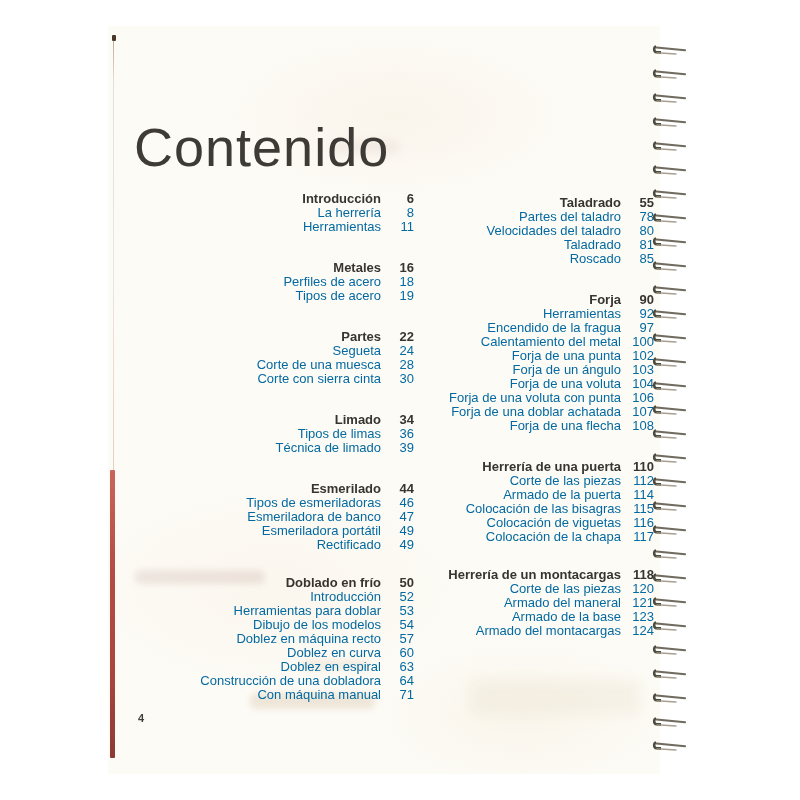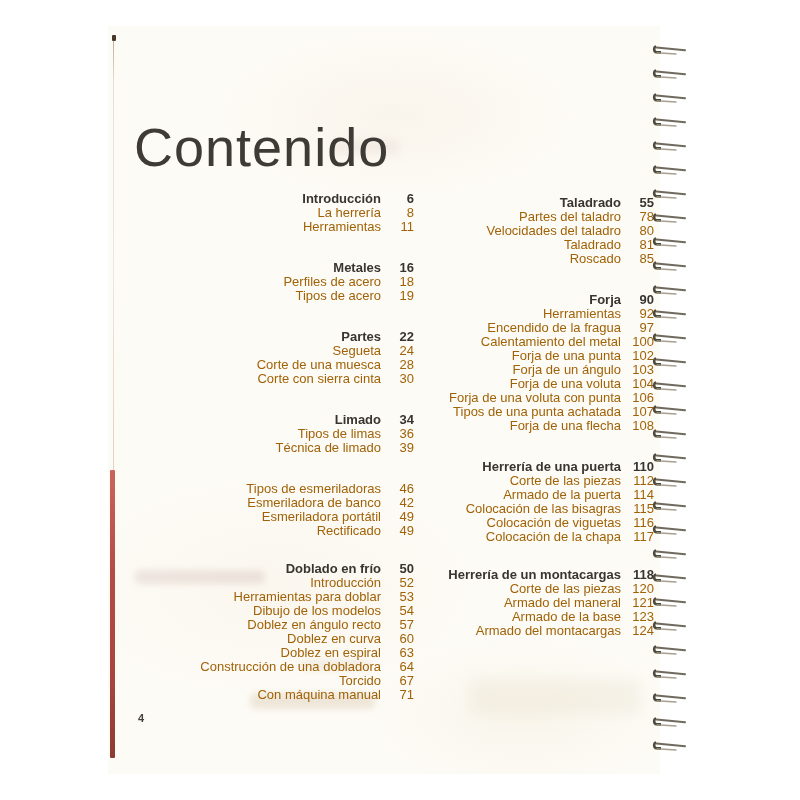--- a/index.html
+++ b/index.html
@@ -37,21 +37,21 @@
   }
   
   .col{position:absolute;}
   .col1{left:164px;top:192px;width:250px;}
   .col2{left:408px;top:196px;width:246px;}
   .sec{margin-top:27px;}
   .sec.large{margin-top:24px;}
   .col .sec:first-child{margin-top:0;}
   .row{
     display:flex;justify-content:flex-end;align-items:baseline;
-    height:14px;line-height:14px;font-size:13px;color:#a16207;
+    height:14px;line-height:14px;font-size:13px;color:#0369a1;
     white-space:nowrap;
   }
   .row .lbl{text-align:right;overflow:visible;}
   .row .num{width:26px;text-align:right;margin-left:7px;}
   .row.head{font-weight:700;color:#38342f;}
   
   .pagenum{
     position:absolute;left:138px;top:712px;
     font-size:11px;font-weight:700;color:#44403c;
   }
@@ -141,27 +141,31 @@
       <div class="row">
         <span class="lbl">Tipos de limas</span>
         <span class="num">36</span>
       </div>
       <div class="row">
         <span class="lbl">Técnica de limado</span>
         <span class="num">39</span>
       </div>
     </div>
     <div class="sec">
+      <div class="row head">
+        <span class="lbl">Esmerilado</span>
+        <span class="num">44</span>
+      </div>
       <div class="row">
         <span class="lbl">Tipos de esmeriladoras</span>
         <span class="num">46</span>
       </div>
       <div class="row">
         <span class="lbl">Esmeriladora de banco</span>
-        <span class="num">42</span>
+        <span class="num">47</span>
       </div>
       <div class="row">
         <span class="lbl">Esmeriladora portátil</span>
         <span class="num">49</span>
       </div>
       <div class="row">
         <span class="lbl">Rectificado</span>
         <span class="num">49</span>
       </div>
     </div>
@@ -176,40 +180,36 @@
       </div>
       <div class="row">
         <span class="lbl">Herramientas para doblar</span>
         <span class="num">53</span>
       </div>
       <div class="row">
         <span class="lbl">Dibujo de los modelos</span>
         <span class="num">54</span>
       </div>
       <div class="row">
-        <span class="lbl">Doblez en ángulo recto</span>
+        <span class="lbl">Doblez en máquina recto</span>
         <span class="num">57</span>
       </div>
       <div class="row">
         <span class="lbl">Doblez en curva</span>
         <span class="num">60</span>
       </div>
       <div class="row">
         <span class="lbl">Doblez en espiral</span>
         <span class="num">63</span>
       </div>
       <div class="row">
         <span class="lbl">Construcción de una dobladora</span>
         <span class="num">64</span>
       </div>
       <div class="row">
-        <span class="lbl">Torcido</span>
-        <span class="num">67</span>
-      </div>
-      <div class="row">
         <span class="lbl">Con máquina manual</span>
         <span class="num">71</span>
       </div>
     </div>
   </div>
 <div class="col col2">
     <div class="sec">
       <div class="row head">
         <span class="lbl">Taladrado</span>
         <span class="num">55</span>
@@ -258,21 +258,21 @@
       </div>
       <div class="row">
         <span class="lbl">Forja de una voluta</span>
         <span class="num">104</span>
       </div>
       <div class="row">
         <span class="lbl">Forja de una voluta con punta</span>
         <span class="num">106</span>
       </div>
       <div class="row">
-        <span class="lbl">Tipos de una punta achatada</span>
+        <span class="lbl">Forja de una doblar achatada</span>
         <span class="num">107</span>
       </div>
       <div class="row">
         <span class="lbl">Forja de una flecha</span>
         <span class="num">108</span>
       </div>
     </div>
     <div class="sec">
       <div class="row head">
         <span class="lbl">Herrería de una puerta</span>

